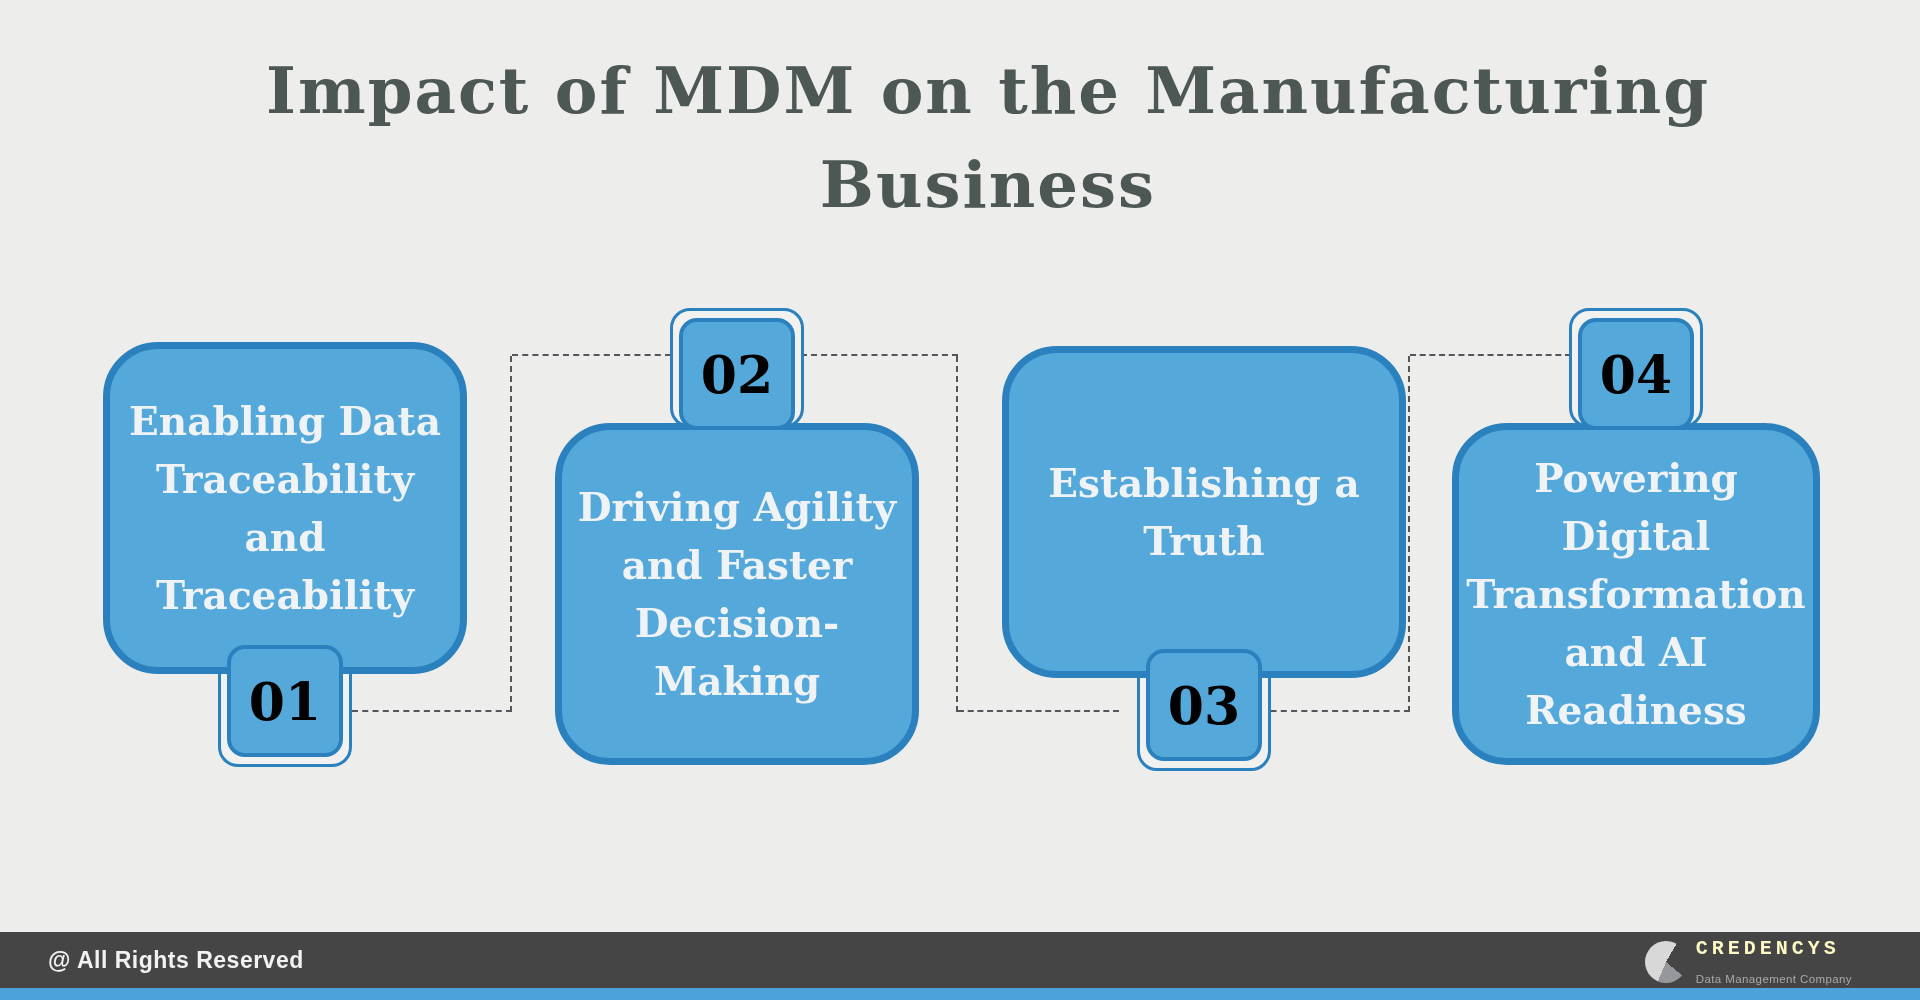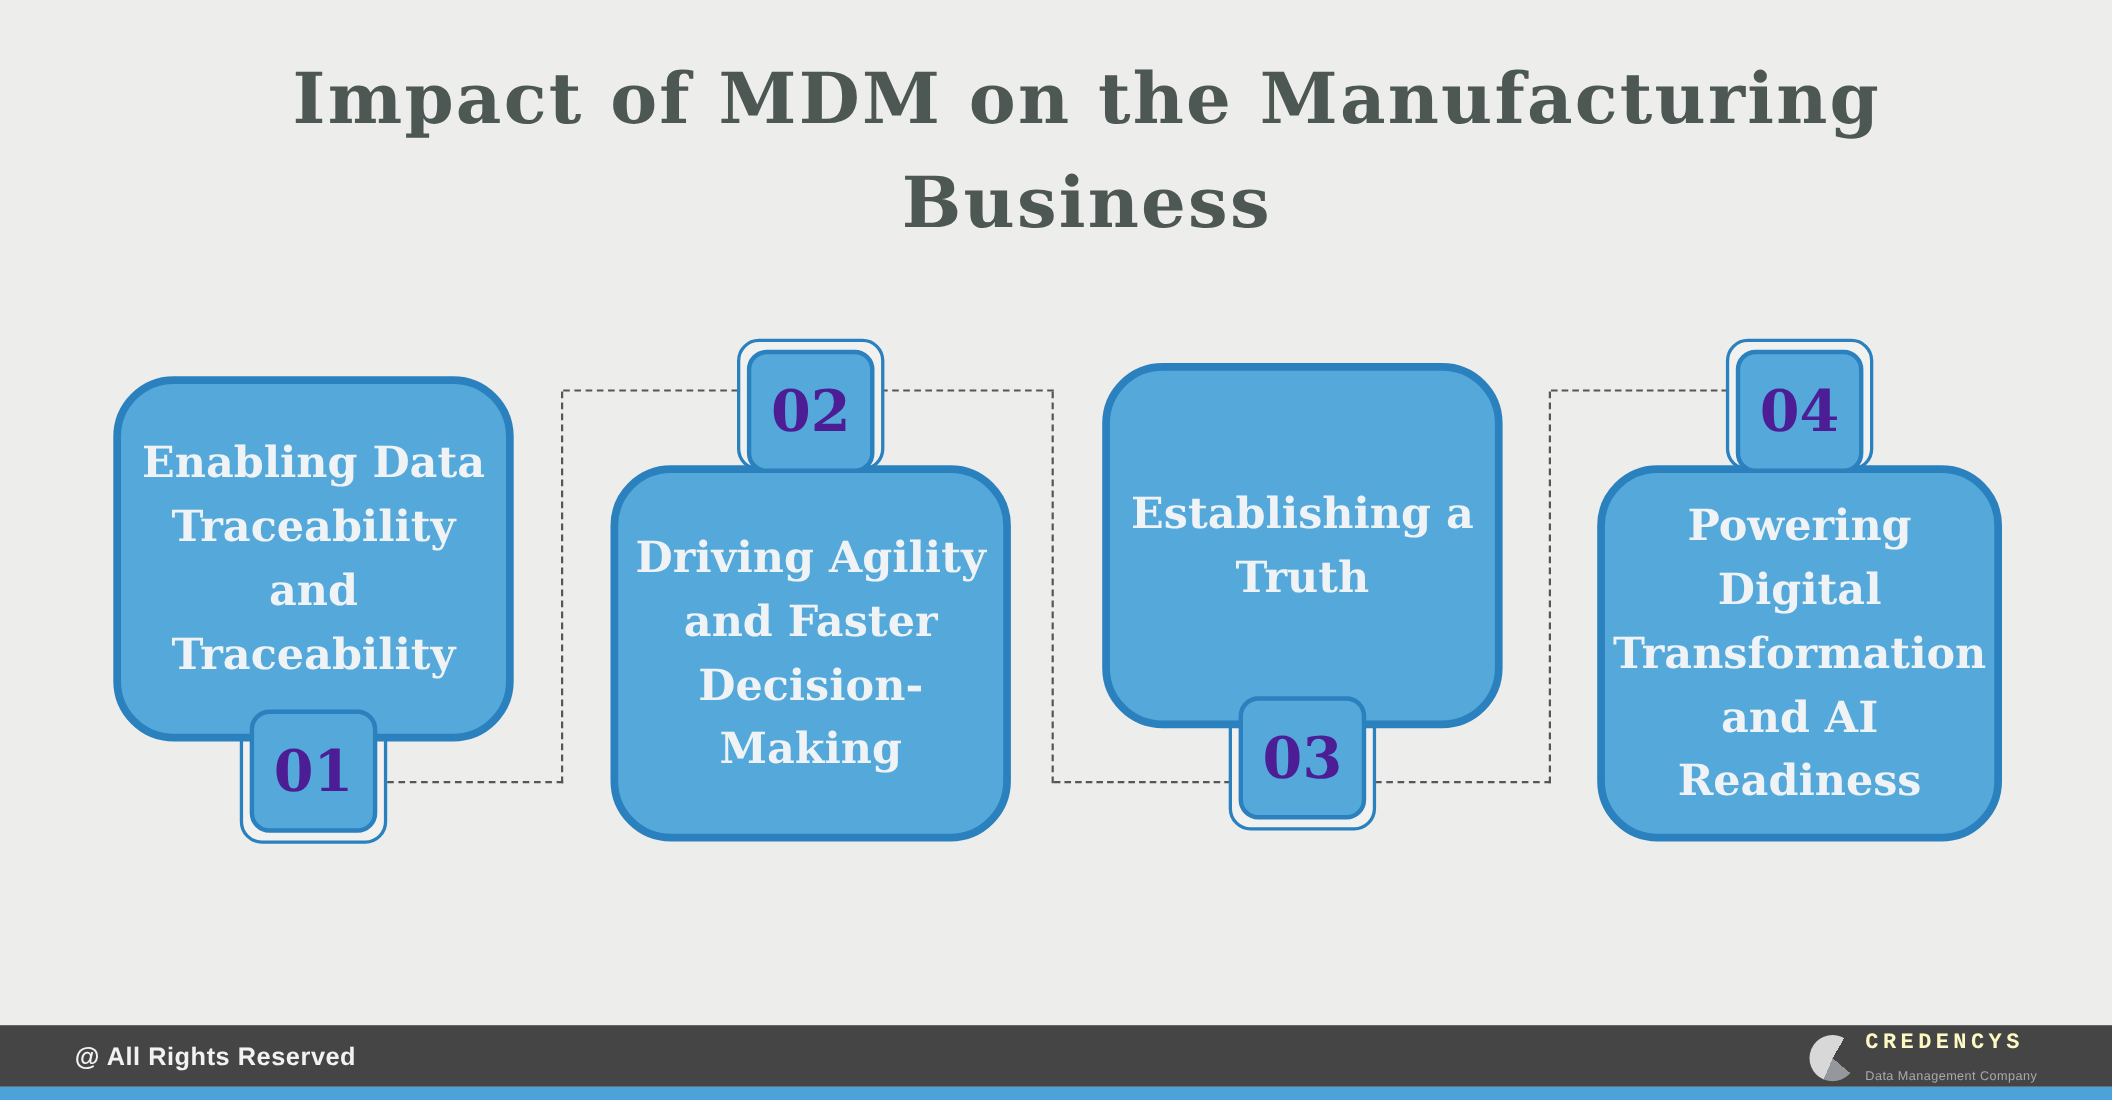--- a/index.html
+++ b/index.html
@@ -16,21 +16,21 @@
     font-weight:bold;
     font-size:64px;line-height:94px;letter-spacing:2px;
     color:#4D5753;
     padding-left:28px;
   }
 
   
   .card-group{position:absolute;width:364px;height:362px;}
   .g1{left:103px;top:312px;}
   .g2{left:555px;top:393px;height:372px;}
-  .g3{left:1002px;top:300px;}
+  .g3{left:1002px;top:316px;padding-left:40px;}
   .g4{left:1452px;top:393px;width:368px;height:372px;}
 
   .card{
     position:absolute;inset:0;
     background:#54A8DA;
     border:7px solid #2B80BE;
     border-radius:55px;
     z-index:2;
     display:flex;align-items:center;justify-content:center;margin-top:30px;
   }
@@ -50,41 +50,41 @@
     z-index:1;
   }
   .badge{
     position:absolute;left:50%;transform:translateX(-50%);
     width:108px;height:104px;
     background:#54A8DA;
     border:4px solid #2B80BE;
     border-radius:18px;
     z-index:3;
     display:flex;align-items:center;justify-content:center;
-    font-weight:bold;font-size:52px;color:#4c1d95;
+    font-weight:bold;font-size:52px;color:#000000;
   }
   .pos-bottom .badge-ring{bottom:-93px;}
   .pos-bottom .badge{top:333px;}
   .pos-top .badge-ring{top:-85px;}
   .pos-top .badge{top:-75px;}
 
   
   .seg{position:absolute;z-index:0;}
   .seg-h{border-top:2px dashed #55565A;height:0;}
   .seg-v{border-left:2px dashed #55565A;width:0;}
 
   
   .footer{
     position:absolute;left:0;top:932px;width:1920px;height:56px;
     background:#454545;
     display:flex;align-items:center;
     font-family:"Liberation Sans","DejaVu Sans",sans-serif;
   }
   .copyright{
-    margin-left:68px;
+    margin-left:48px;
     color:#F2F2F2;font-size:23px;font-weight:600;letter-spacing:0.5px;
   }
   .logo{
     position:absolute;right:68px;top:6px;
     display:flex;align-items:center;gap:9px;
   }
   .logo-mark{
     width:42px;height:42px;border-radius:50%;
     background:conic-gradient(from 0deg,
       #D8D8D8 0deg 30deg,

